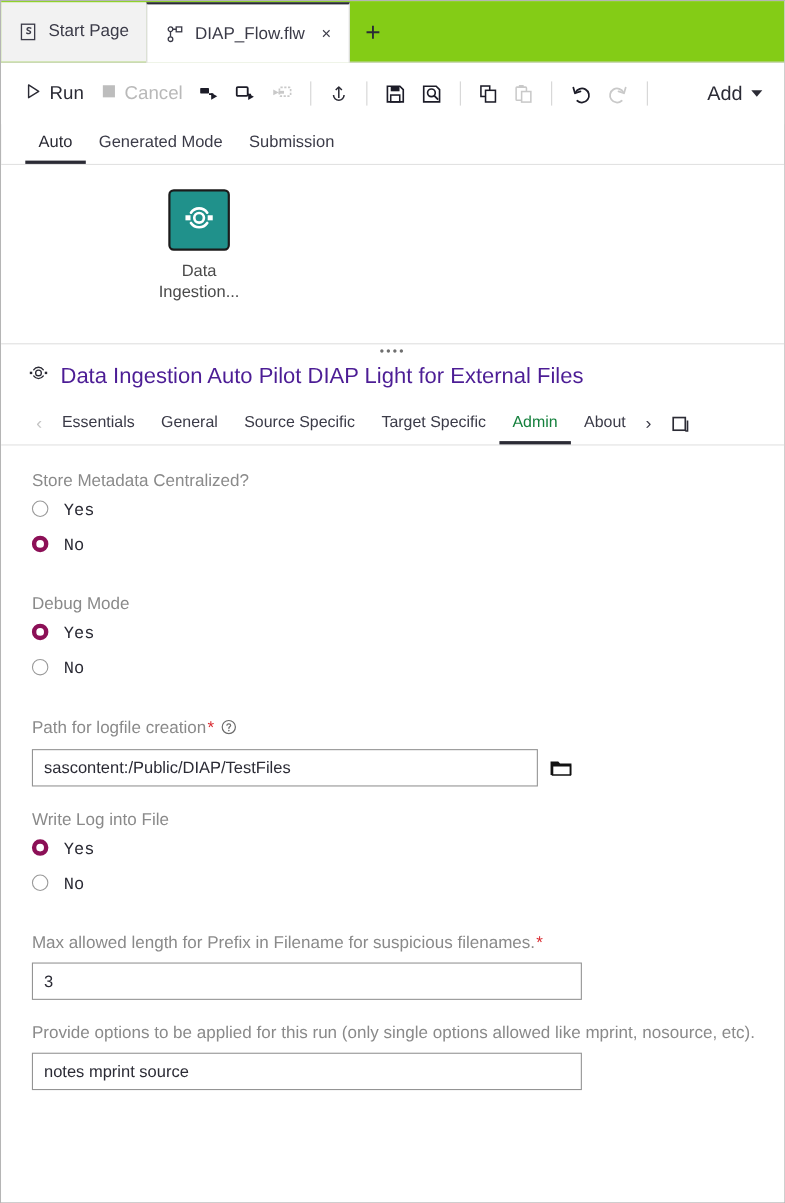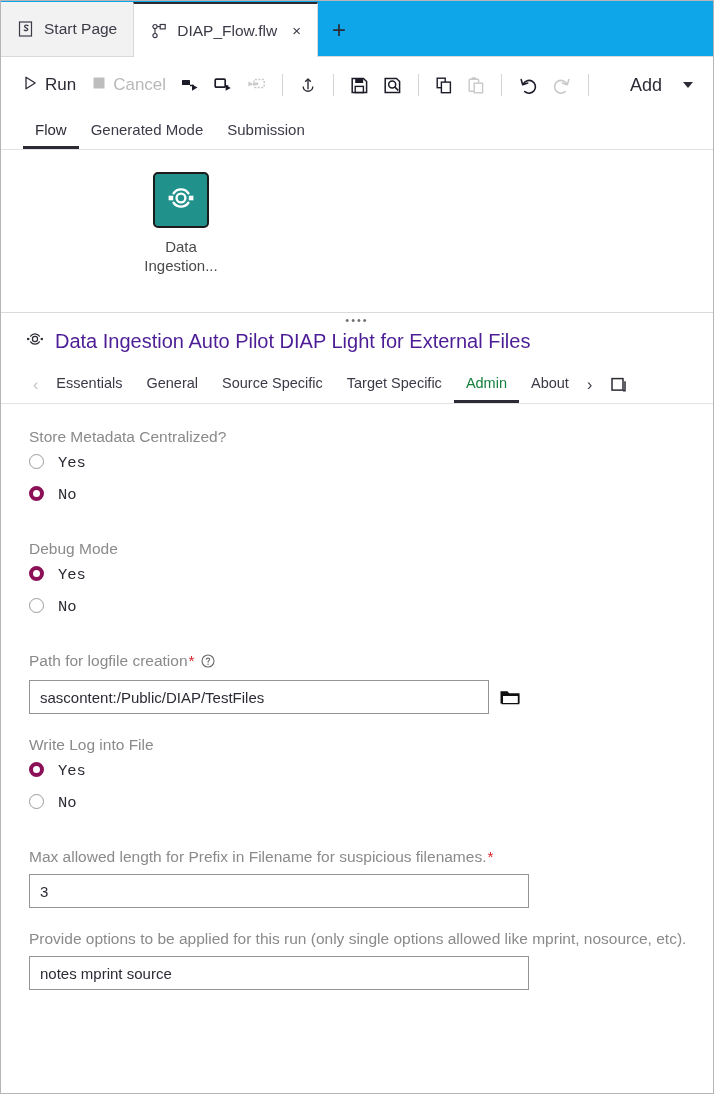--- a/index.html
+++ b/index.html
@@ -23,21 +23,21 @@
     background: #ffffff;
     display: flex;
     flex-direction: column;
     overflow: hidden;
   }
 
   
   .tabstrip {
     position: relative;
     height: 55px;
-    background: #0ea5e9;
+    background: #84cc16;
     display: flex;
     align-items: flex-end;
     flex: 0 0 auto;
     border-bottom: 1px solid #d9d9d9;
   }
   .tab {
     height: 54px;
     display: flex;
     align-items: center;
     gap: 9px;
@@ -108,21 +108,21 @@
     width: 1px;
     height: 22px;
     background: #d4d4d4;
     margin: 0 9px;
     flex: 0 0 1px;
   }
   .tb-spacer { flex: 1 1 auto; }
   .tb-add {
     display: flex;
     align-items: center;
-    gap: 21px;
+    gap: 8px;
     font-size: 18px;
     color: #2b2b35;
     padding: 4px 6px;
     cursor: default;
   }
   .caret-dn {
     width: 0; height: 0;
     border-left: 5px solid transparent;
     border-right: 5px solid transparent;
     border-top: 6px solid #2b2b35;
@@ -462,21 +462,21 @@
     <div class="tb-spacer"></div>
 
     <div class="tb-add">
       <span>Add</span>
       <span class="caret-dn"></span>
     </div>
   </div>
 
   <div class="subtabs">
     <div class="subtab active">
-      <span>Flow</span>
+      <span>Auto</span>
     </div>
     <div class="subtab">
       <span>Generated Mode</span>
     </div>
     <div class="subtab">
       <span>Submission</span>
     </div>
   </div>
 
   <div class="canvas">

